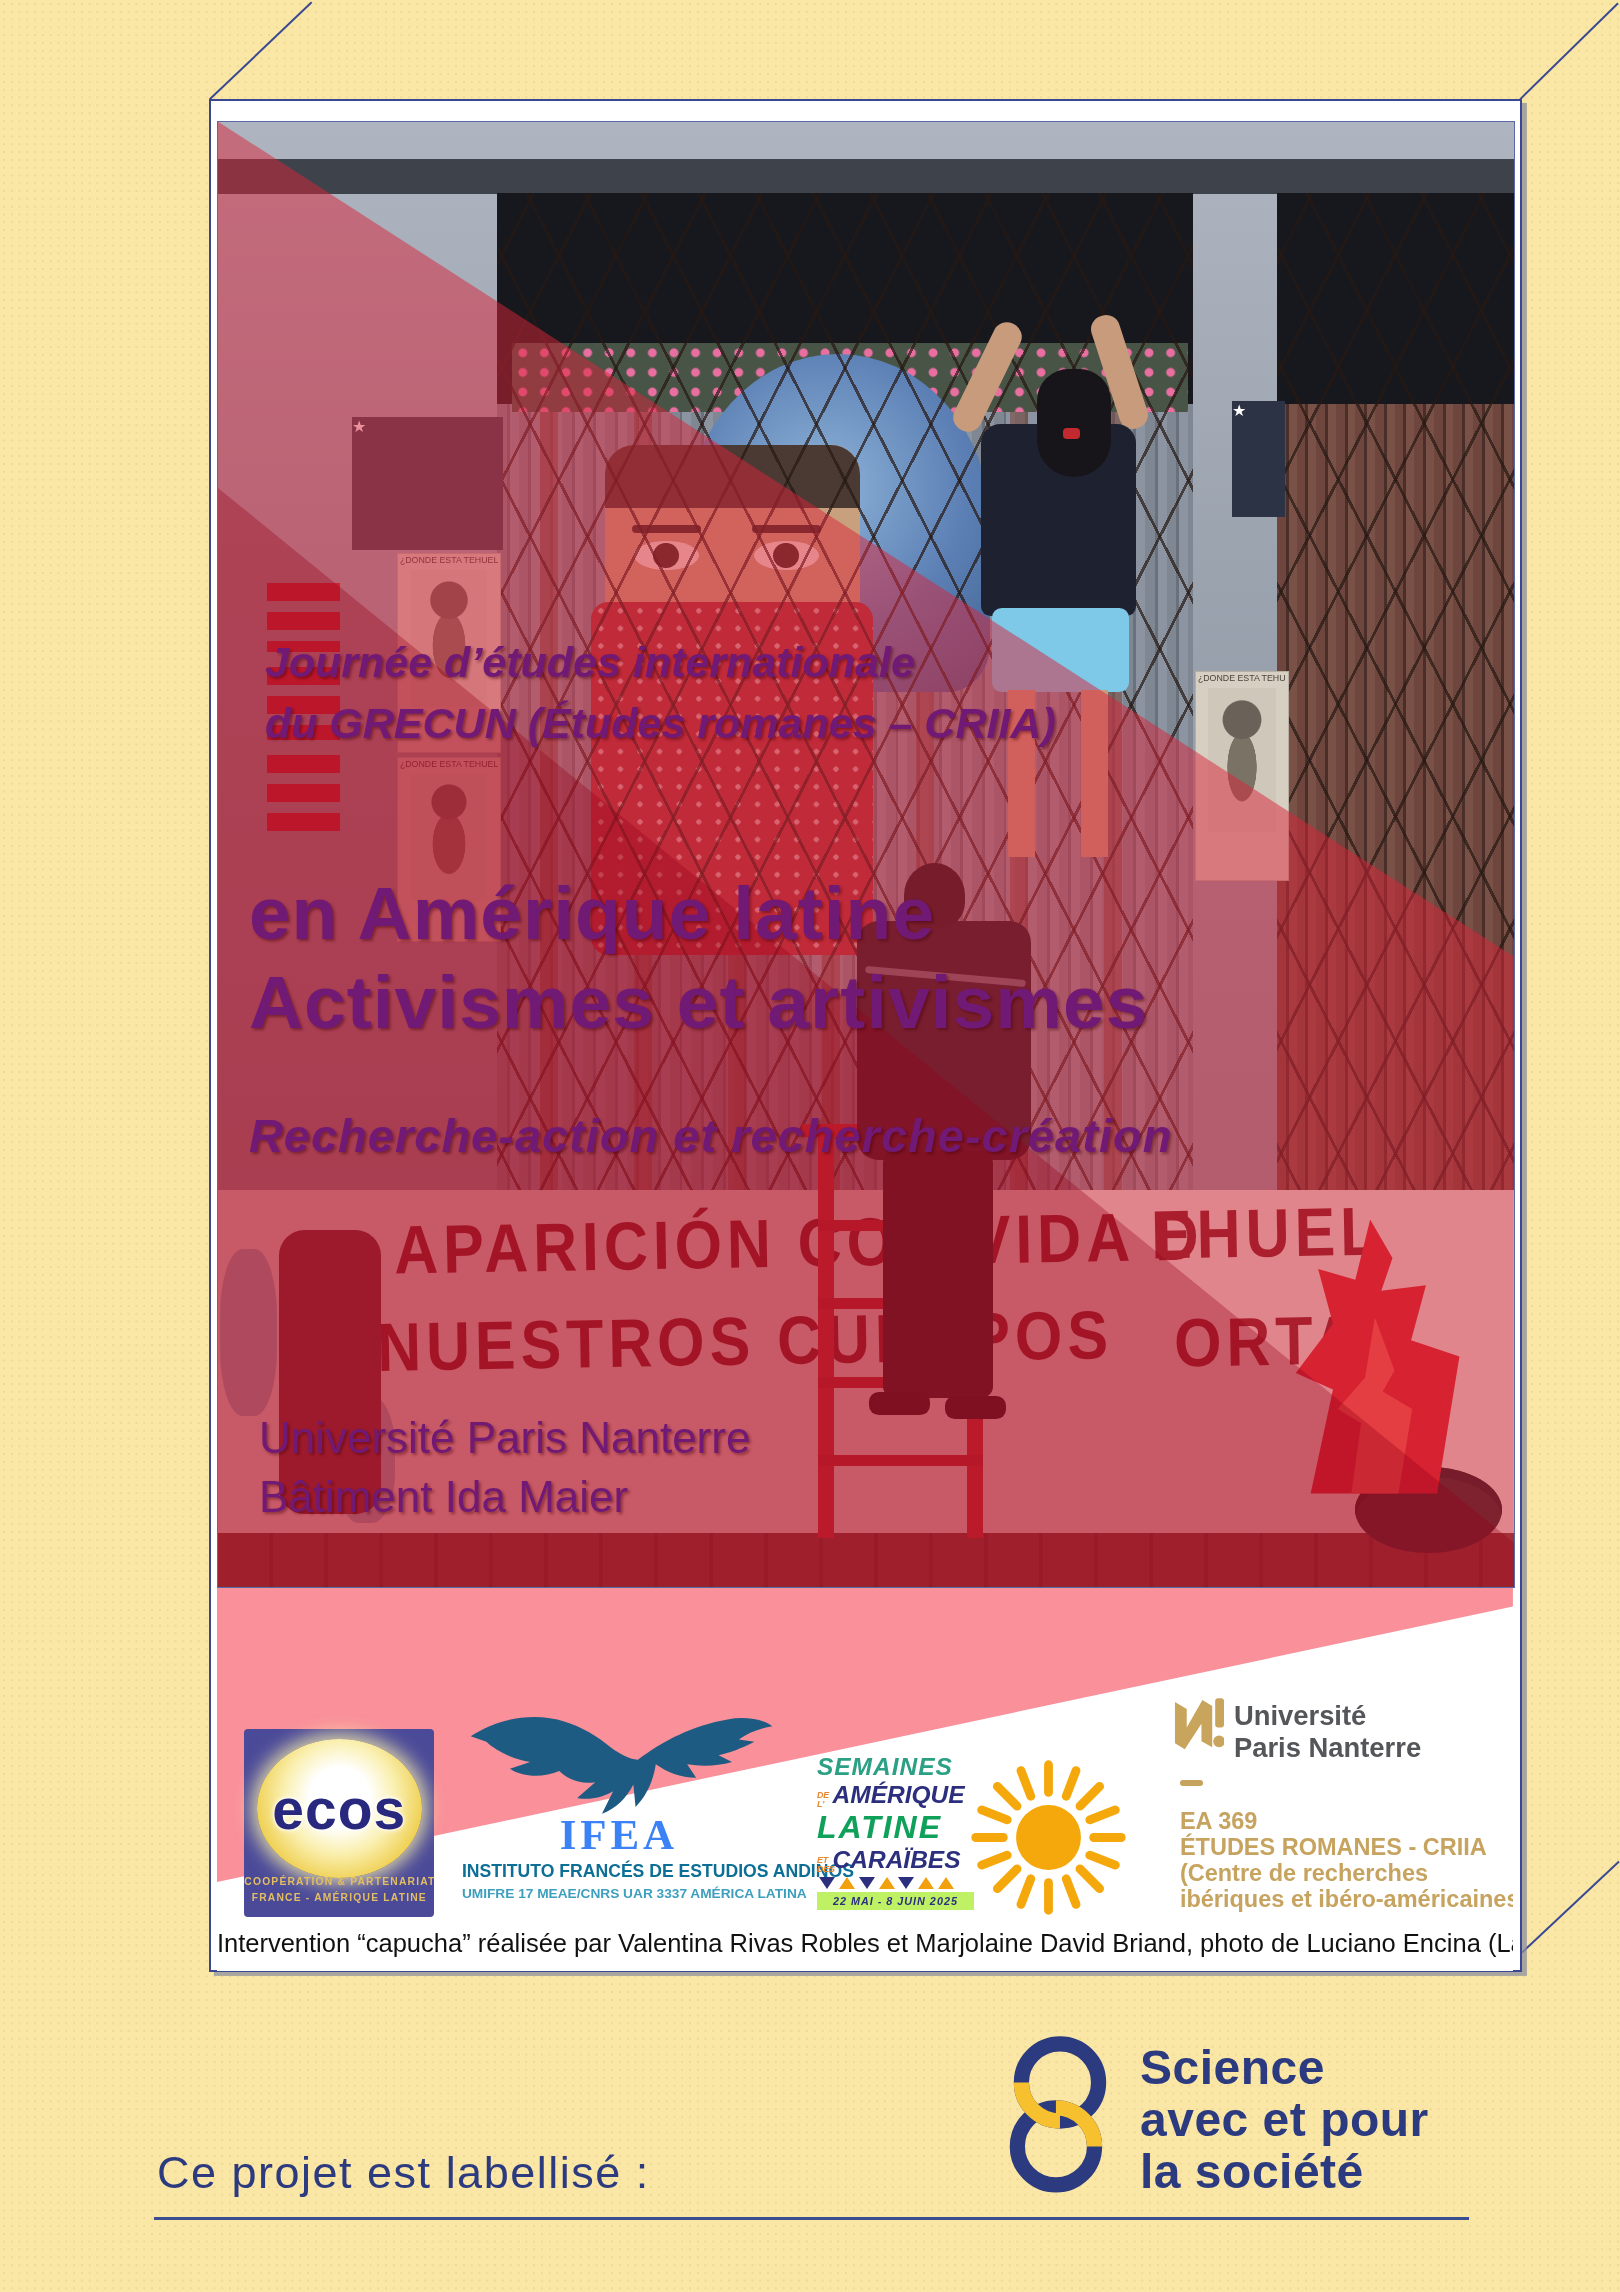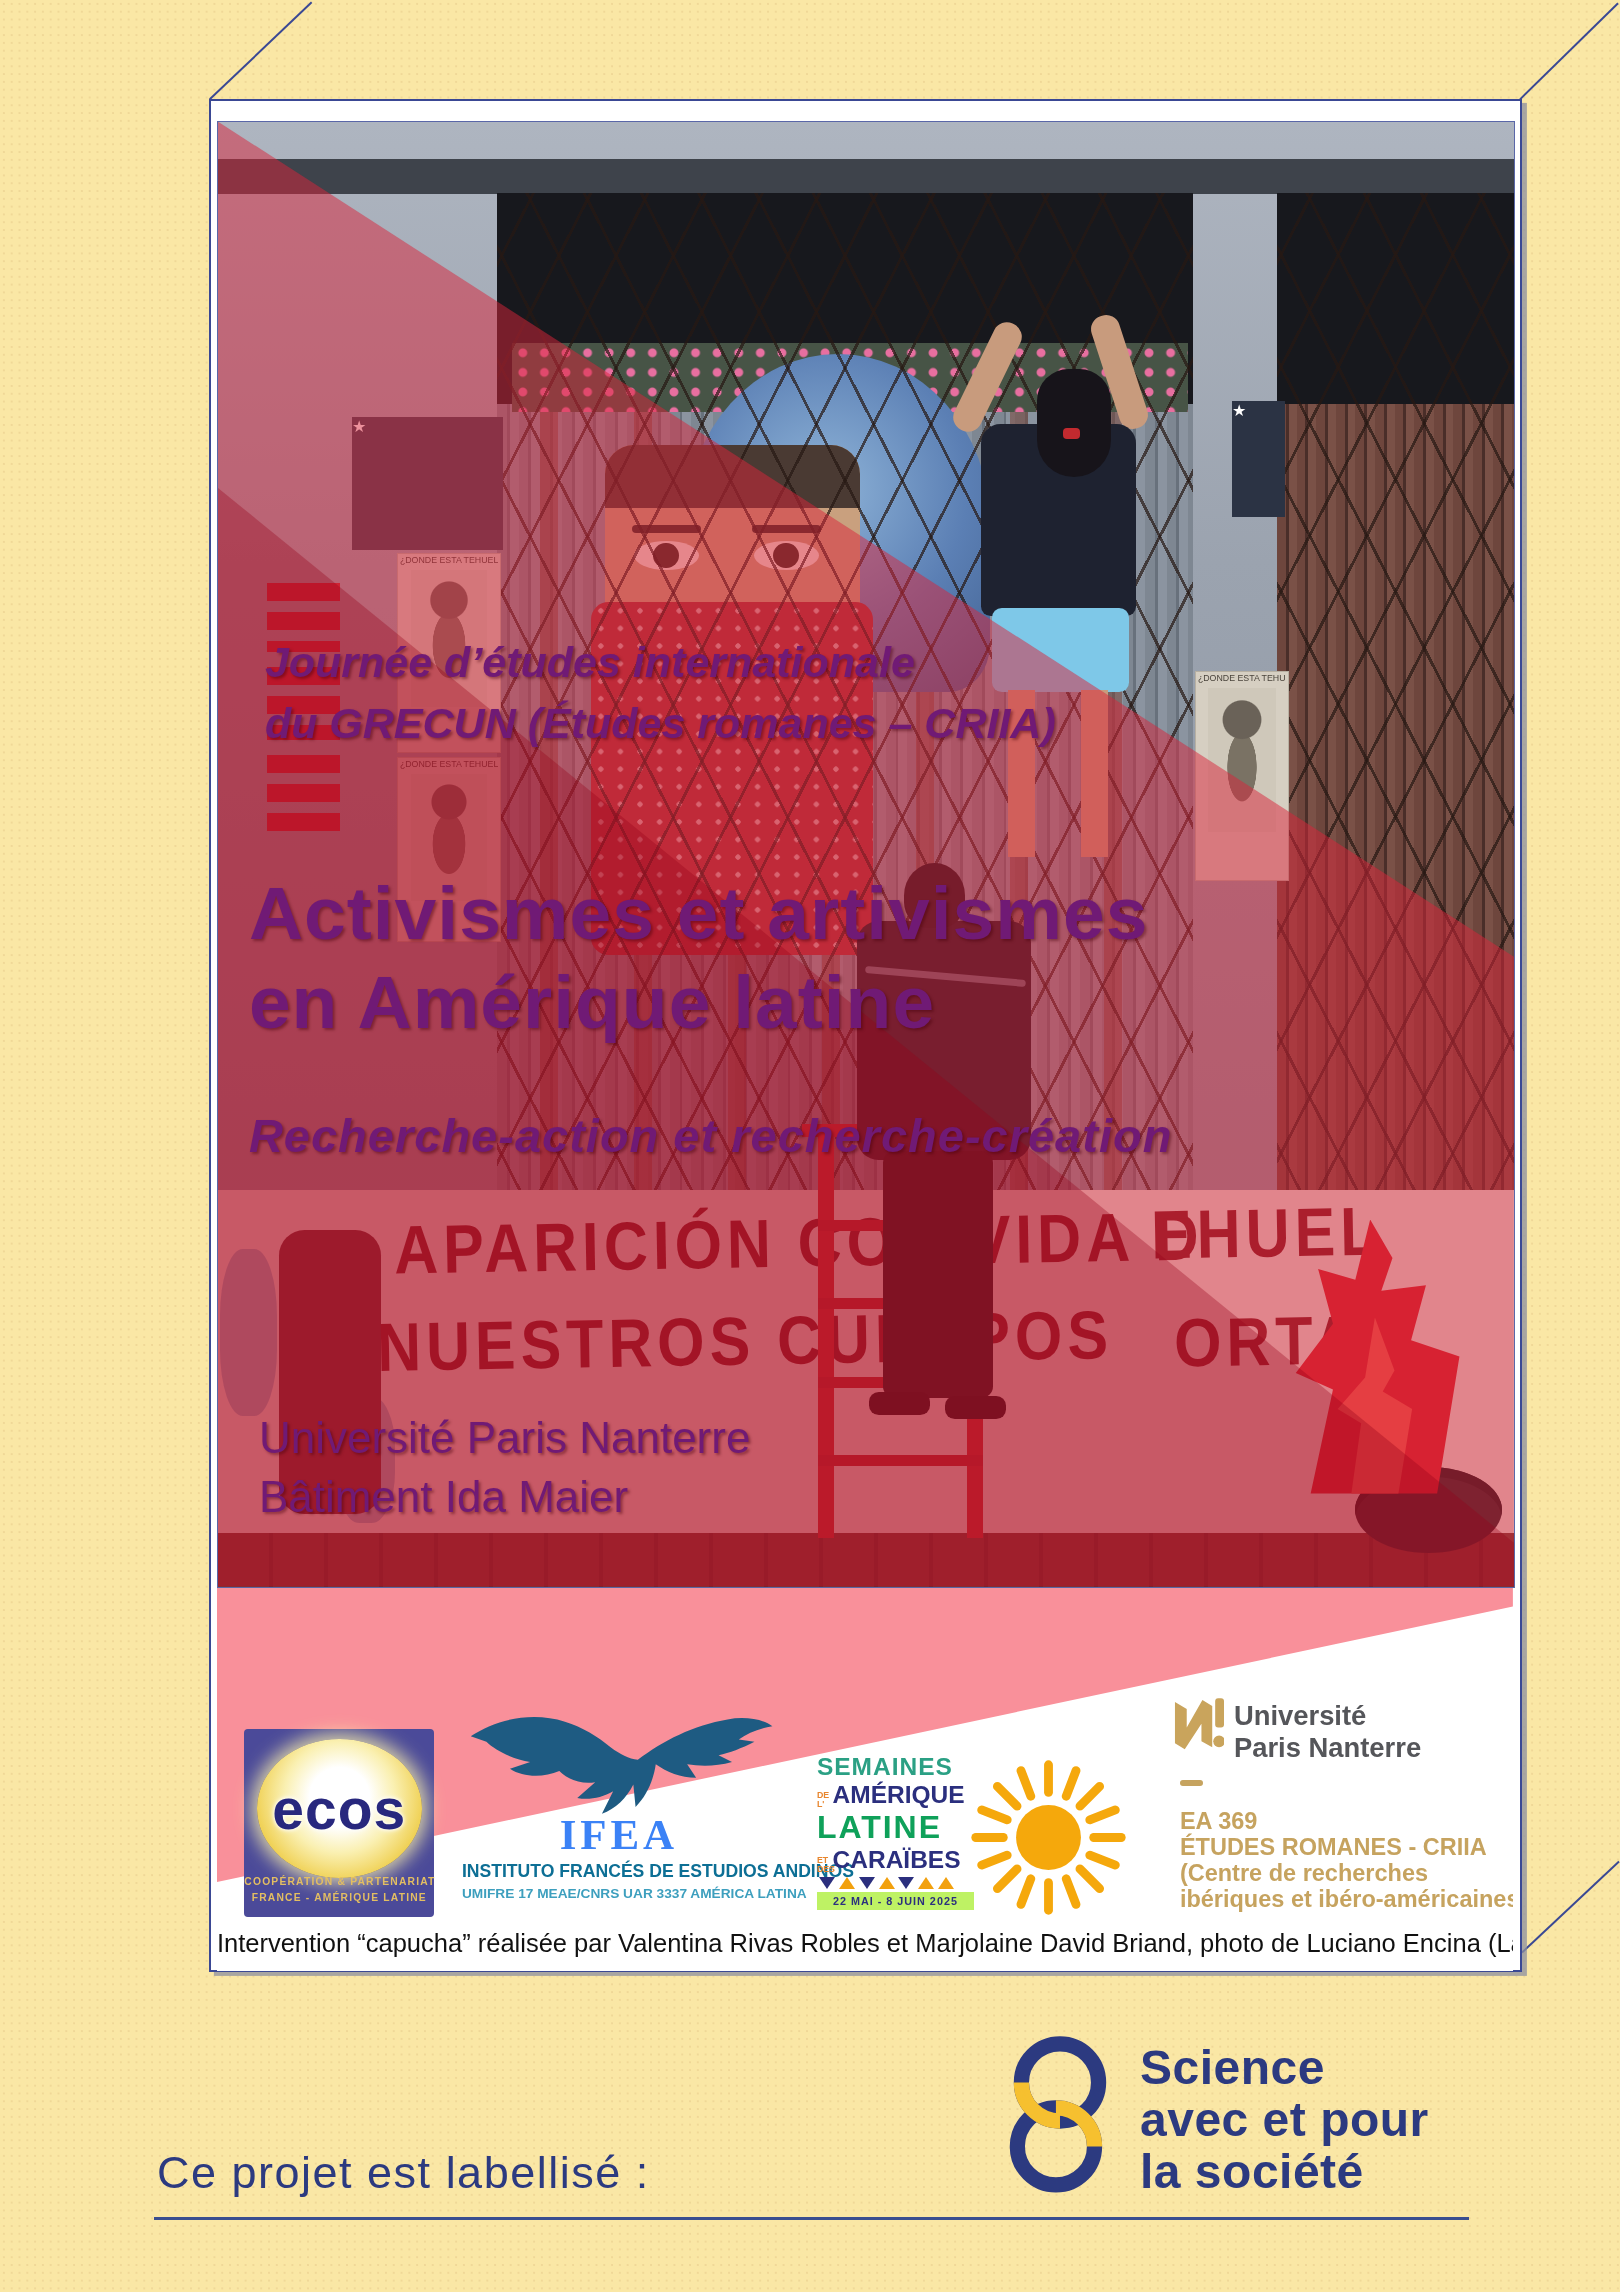--- a/index.html
+++ b/index.html
@@ -113,21 +113,21 @@
   .ecos .word{position:absolute;left:0;top:47px;width:100%;text-align:center;font-size:57px;font-weight:bold;
        color:#28287E;letter-spacing:1px;text-shadow:0 0 3.9px #fff,0 0 5.9px #fff;}
   .ecos .cap{position:absolute;left:0;width:100%;text-align:center;font-size:10.3px;font-weight:bold;
        color:#E3BE62;letter-spacing:1.2px;text-transform:uppercase;white-space:nowrap;}
   
   .ifea{position:absolute;left:245px;top:106px;width:314px;text-align:center;}
   .ifea .word{font-family:"Liberation Serif",serif;font-weight:bold;font-size:43px;color:#3b82f6;letter-spacing:3.9px;margin-top:2px;}
   .ifea .l1{font-size:17.6px;font-weight:bold;color:#0D6F95;white-space:nowrap;margin-top:2px;}
   .ifea .l2{font-size:13.7px;font-weight:bold;color:#3D9FBE;white-space:nowrap;margin-top:3.9px;}
   
-  .sem{position:absolute;left:600px;top:165px;width:157px;}
+  .sem{position:absolute;left:600px;top:165px;width:157px;font-style:italic;}
   .sem .w1{font-size:24.5px;font-weight:bold;color:#2BA084;letter-spacing:1px;}
   .sem .row{display:flex;align-items:flex-end;}
   .sem .pfx{font-size:8.8px;font-weight:bold;color:#E8862E;line-height:8.8px;width:15.7px;}
   .sem .w2,.sem .w4{font-size:24.5px;font-weight:bold;color:#2B2F7E;}
   .sem .w3{font-size:32px;font-weight:bold;color:#0FA15A;letter-spacing:2px;}
   .tri-row{display:flex;gap:3.9px;margin:2.9px 0 2.9px 2px;}
   .tri{width:0;height:0;border-left:8.8px solid transparent;border-right:8.8px solid transparent;}
   .tri.dn{border-top:12.7px solid #2B2F7E;}
   .tri.up{border-bottom:12.7px solid #F2A10E;}
   .sem .bar{background:#bef264;color:#2B2F7E;font-size:10.8px;font-weight:bold;text-align:center;
@@ -248,22 +248,22 @@
     <div class="flame2"></div>
 
     <div class="ovA"></div>
     <div class="ovB"></div>
 
     <div class="hdr wtxt">
       <div>Journée d’études internationale</div>
       <div>du GRECUN (Études romanes – CRIIA)</div>
     </div>
     <div class="ttl wtxt">
+      <div>en Amérique latine</div>
       <div>Activismes et artivismes</div>
-      <div>en Amérique latine</div>
     </div>
     <div class="sub wtxt">Recherche-action et recherche-création</div>
     <div class="dat wtxt">
       <div>Université Paris Nanterre</div>
       <div>Bâtiment Ida Maier</div>
     </div>
   </div>
 
   <div class="band">
     <div class="band-pink"></div>

